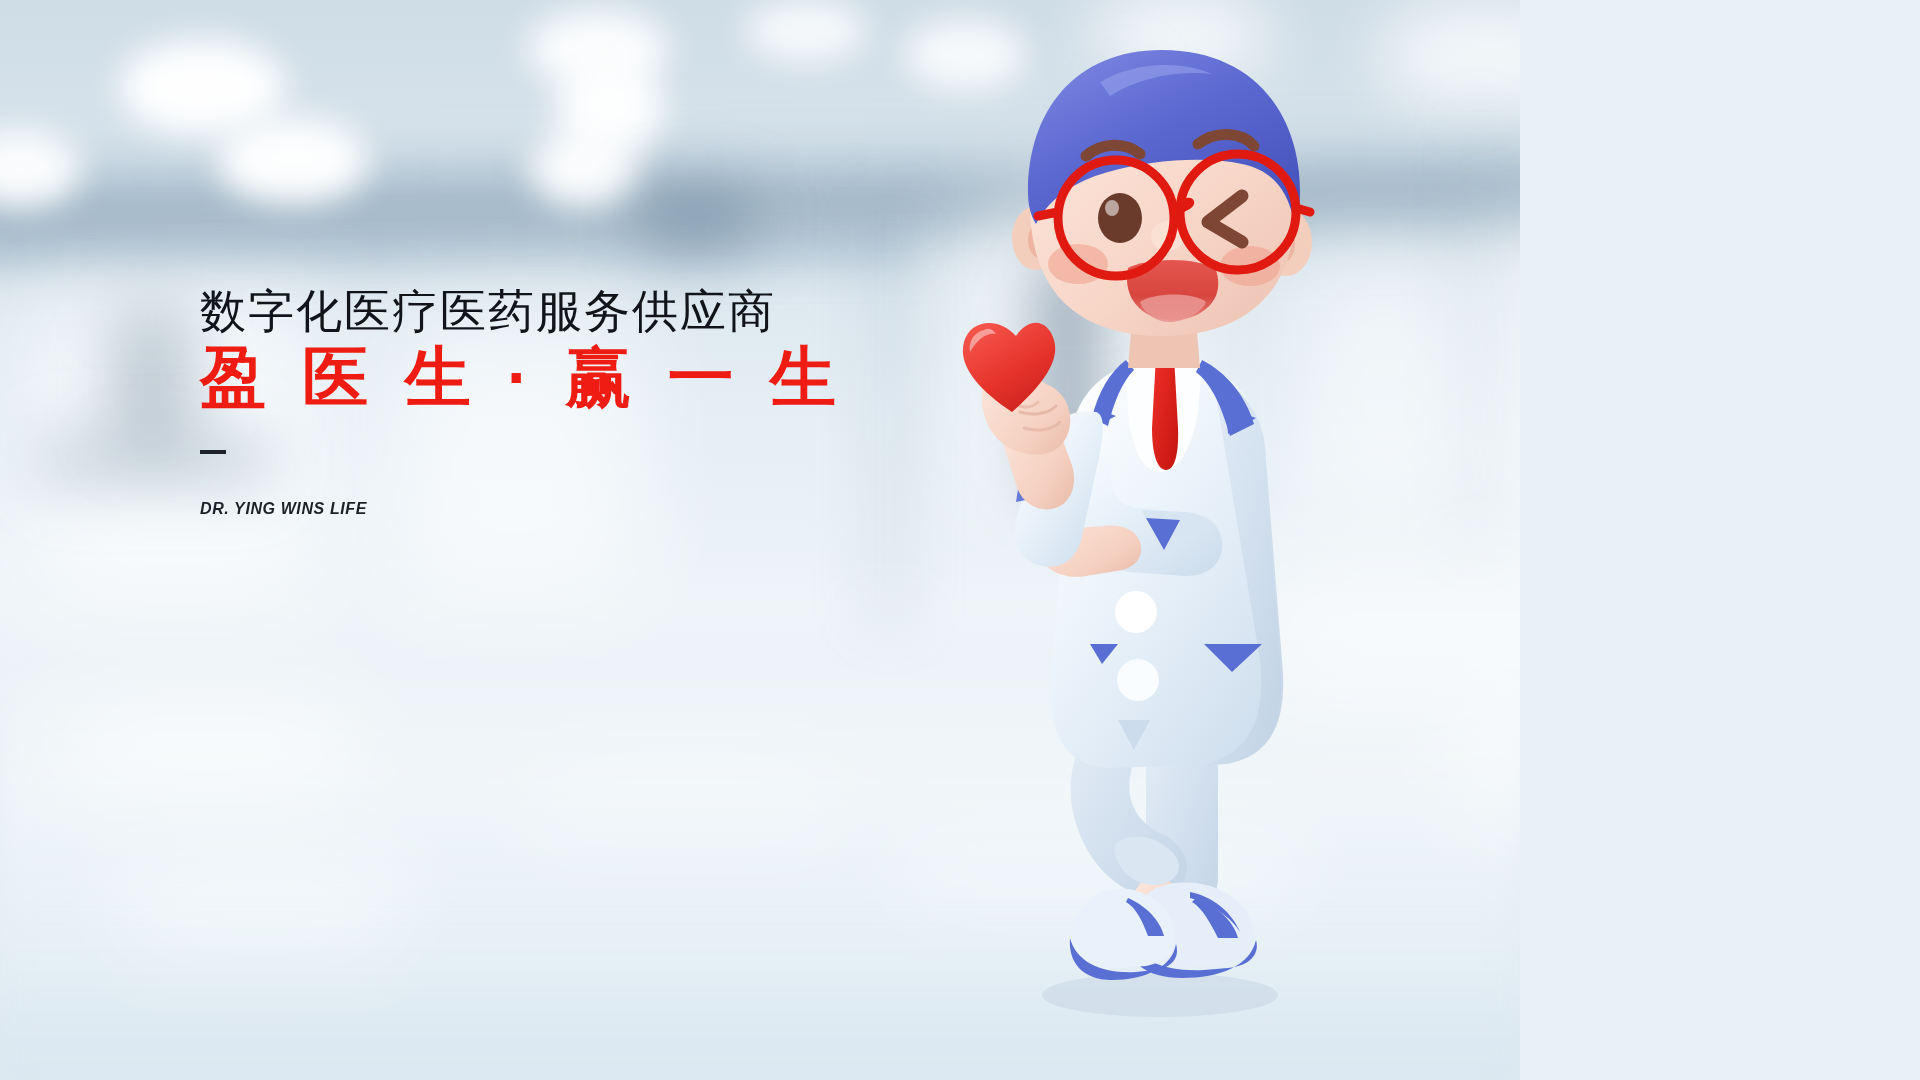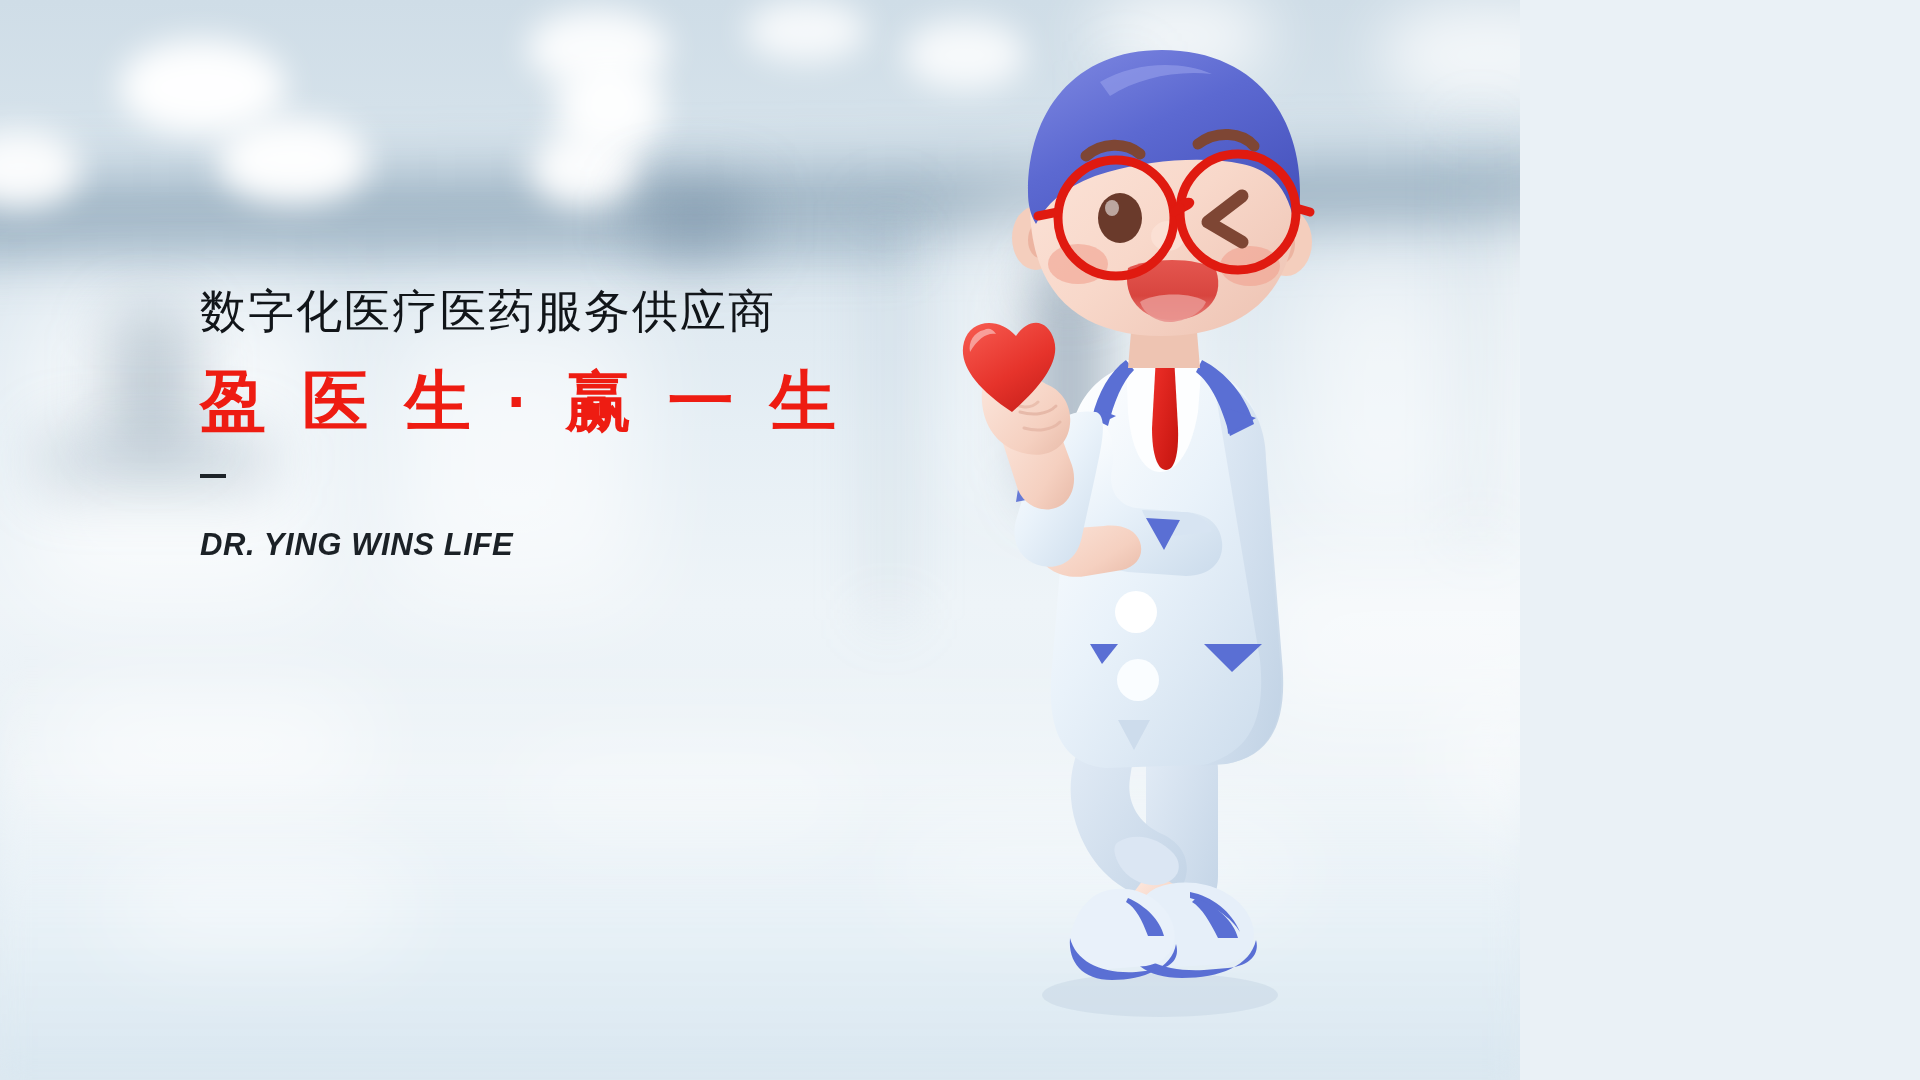--- a/index.html
+++ b/index.html
@@ -80,36 +80,36 @@
   }
   #headline-cn {
     font-size:46px;
     line-height:1.0;
     letter-spacing:2px;
     color:#111519;
     font-weight:400;
     white-space:nowrap;
   }
   #slogan-cn {
-    margin-top:34px;
+    margin-top:10px;
     font-size:66px;
     line-height:1.0;
     letter-spacing:9px;
     color:#ee1c12;
     font-weight:700;
     white-space:nowrap;
   }
   #divider {
     margin-top:40px;
     width:26px; height:4px;
     background:#1d2328;
   }
   #sub-en {
     margin-top:42px;
-    font-size:31px;
+    font-size:16px;
     line-height:1.62;
     letter-spacing:0.6px;
     font-style:italic;
     font-weight:600;
     color:#1b2126;
     white-space:nowrap;
   }
 
   
   #character {

